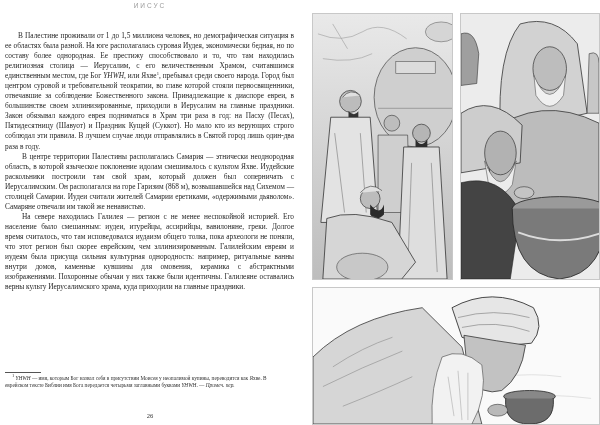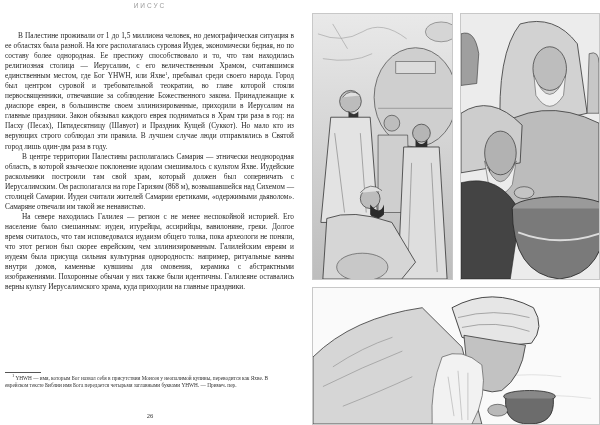--- a/index.html
+++ b/index.html
@@ -2,21 +2,21 @@
 <html><head>
 <meta charset="utf-8">
 <style>
   html, body { margin:0; padding:0; background:#ffffff; }
   body { width:600px; height:425px; position:relative; overflow:hidden; font-family:"Liberation Serif", serif; color:#1e1e1e; }
   .running-head { position:absolute; left:0; width:300px; top:2px; text-align:center; font-family:"Liberation Sans", sans-serif; font-size:6.5px; letter-spacing:2px; color:#9a9a9a; }
   .text-col { position:absolute; left:5px; top:31px; width:289px; font-size:7.35px; line-height:10.05px; text-align:justify; }
   .text-col p { margin:0; text-indent:17px; }
   .text-col p.first { text-indent:13px; }
   .sup { font-size:4.5px; vertical-align:super; line-height:0; }
-  .italic { }
+  .italic { font-style:italic; }
   .fn-rule { position:absolute; left:5px; top:372px; width:36px; height:0; border-top:0.6px solid #555; }
   .footnote { position:absolute; left:5px; top:374.5px; width:285px; font-size:5.3px; line-height:7.2px; color:#333; }
   .footnote .num { padding-left:7px; }
   .folio { position:absolute; left:0; width:300px; top:412px; text-align:center; font-size:6.5px; color:#333; }
 
   .illus { position:absolute; overflow:hidden; background:#f4f4f4; border:0.6px solid #c8c8c8; box-sizing:border-box; }
   .illus svg { display:block; width:100%; height:100%; }
   #illus-left { left:312px; top:13px; width:141px; height:267px; }
   #illus-right { left:460px; top:13px; width:140px; height:267px; }
   #illus-bottom { left:312px; top:287px; width:288px; height:138px; }

